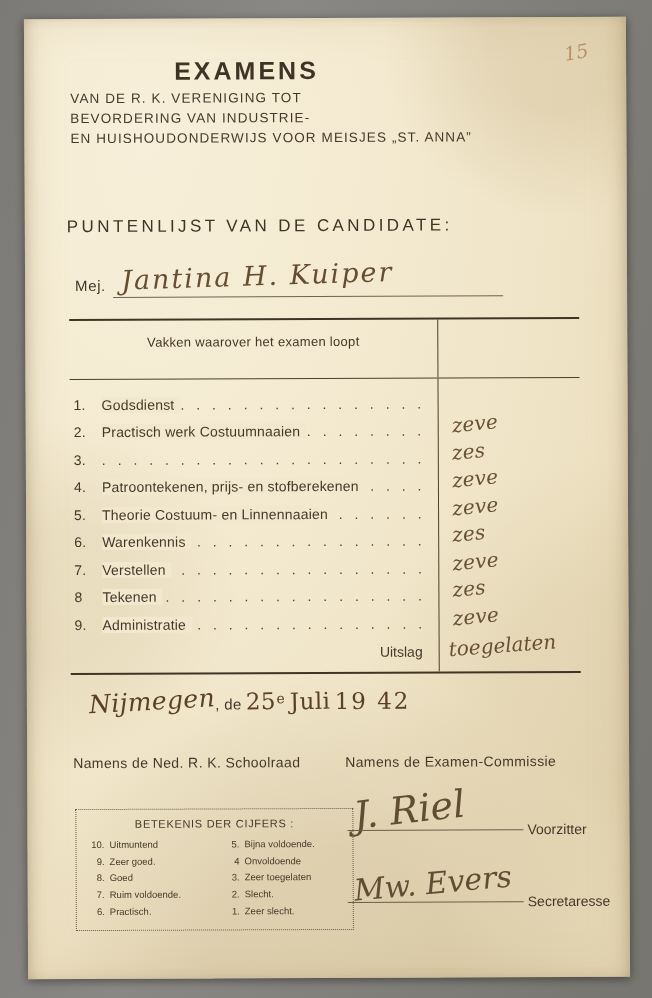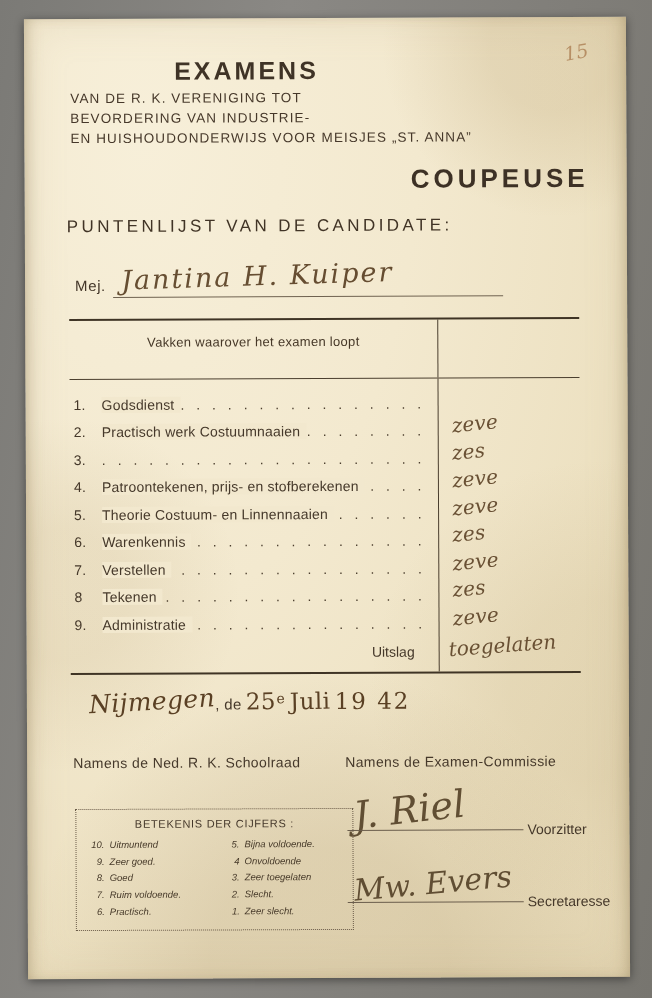--- a/index.html
+++ b/index.html
@@ -197,21 +197,21 @@
     top: -6px;
     font-family: "DejaVu Serif", serif;
     font-style: italic;
     font-size: 20px;
     color: #5c4226;
     transform: rotate(-5deg);
     opacity: 0.9;
   }
   #uitslag-label {
     position: absolute;
-    right: 166px;
+    right: 158px;
     top: 6px;
     font-size: 14px;
     color: #45382a;
   }
   #uitslag-row { position: relative; height: 34px; }
   #uitslag-hand {
     position: absolute;
     left: 378px;
     top: -4px;
     font-family: "DejaVu Serif", serif;
@@ -341,21 +341,21 @@
     margin-bottom: 7px;
   }
   #legend-cols {
     display: flex;
     gap: 14px;
     font-size: 9.5px;
     color: #463929;
     line-height: 1.75;
   }
   .legend-col { flex: 1; }
-  .legend-item { display: flex; font-style: italic; }
+  .legend-item { display: flex; }
   .legend-item .lnum {
     width: 18px;
     text-align: right;
     margin-right: 5px;
     flex: none;
   }
 
   
   #pencil-num {
     position: absolute;
@@ -376,21 +376,20 @@
   <div id="paper">
     <div id="paper-edge-shadow"></div>
 
     <div id="pencil-num">15</div>
 
     <div id="header">
       <div id="examens-title">EXAMENS</div>
       <div class="subline">VAN DE R. K. VERENIGING TOT</div>
       <div class="subline">BEVORDERING VAN INDUSTRIE-</div>
       <div class="subline">EN HUISHOUDONDERWIJS VOOR MEISJES „ST. ANNA”</div>
-      <div id="coupeuse">COUPEUSE</div>
     </div>
 
     <div id="puntenlijst">PUNTENLIJST VAN DE CANDIDATE:</div>
 
     <div id="mej-label">Mej.</div>
     <div id="name-hand">Jantina H. Kuiper</div>
     <div id="name-line"></div>
 
     <div id="table">
       <div class="rule rule-thick"></div>

